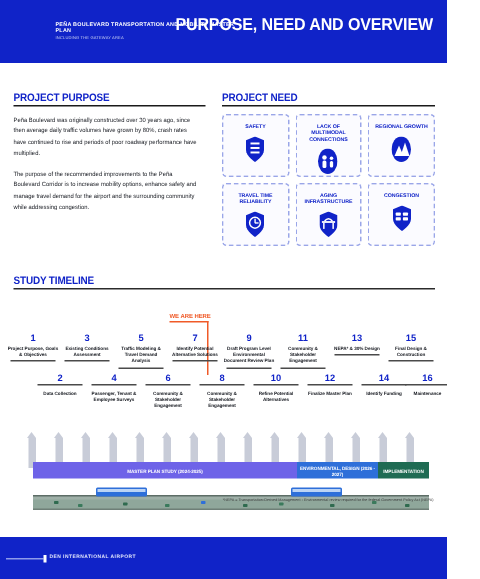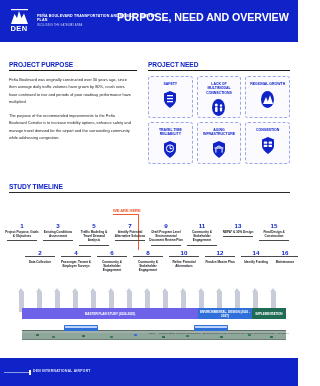--- a/index.html
+++ b/index.html
@@ -75,29 +75,20 @@
   .foot-line{position:absolute;left:4px;top:14px;width:25px;height:.8px;background:#8e9bea;}
   .foot-dot{position:absolute;left:29px;top:11.5px;width:2px;height:5px;background:#fff;}
   .foot-txt{position:absolute;left:33px;top:11px;color:#dfe3fb;font-size:3.3px;font-weight:bold;letter-spacing:.3px;}
 </style>
 </head>
 <body>
 
 <div class="page">
 
   <div class="header">
-    <div class="logo-wrap">
-      <div class="logo-mark">
-        <svg width="17" height="15" viewBox="0 0 17 15">
-          <polygon points="0,15 3.5,5 6,9 8,2 10.5,9 13,4.5 17,15" fill="#ffffff"></polygon>
-          <rect x="0" y="0" width="17" height="1.2" fill="#ffffff"></rect>
-        </svg>
-      </div>
-      <div class="logo-den">DEN</div>
-    </div>
     <div class="hdr-titles">
       <div class="hdr-l1">PEÑA BOULEVARD TRANSPORTATION AND MOBILITY MASTER PLAN</div>
       <div class="hdr-l2">INCLUDING THE GATEWAY AREA</div>
     </div>
     <div class="hdr-main">PURPOSE, NEED AND OVERVIEW</div>
   </div>
 
   <div class="sec-head" style="left:9px;top:60px;">PROJECT PURPOSE</div>
   <div class="sec-rule" style="left:9px;top:70px;width:128px;"></div>
   <div class="purpose-col">

